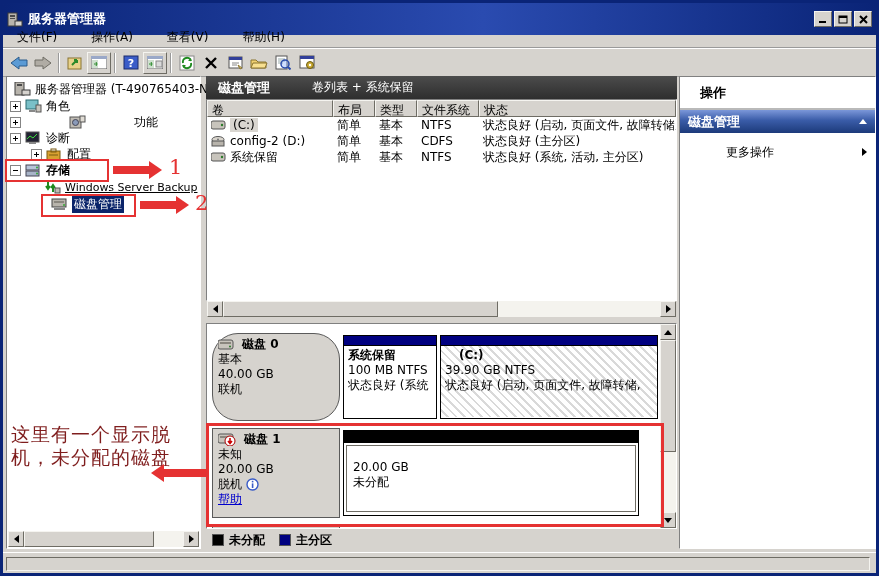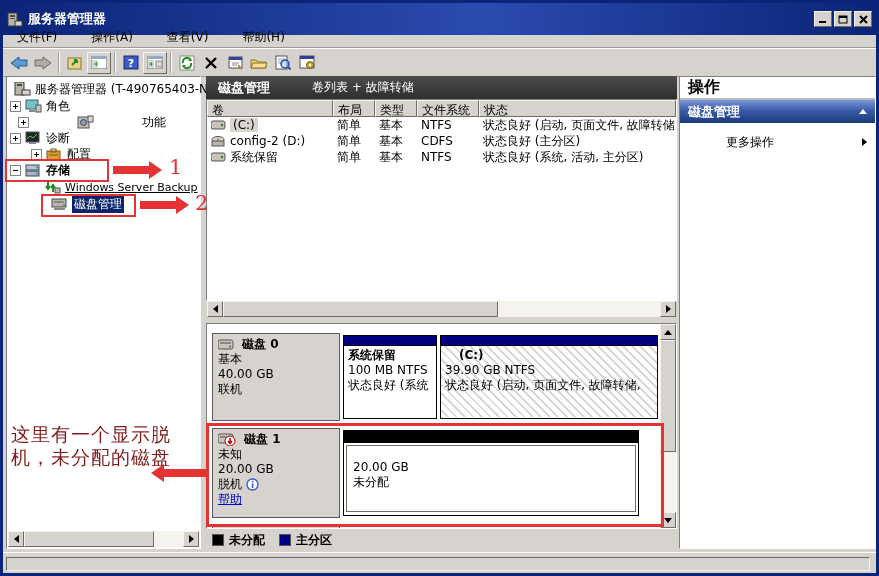--- a/index.html
+++ b/index.html
@@ -71,21 +71,21 @@
   .pbody.hatch { background:repeating-linear-gradient(45deg,#fff 0 4px,#d9d9d9 4px 6px); }
   .pname { font-weight:bold; white-space:nowrap; }
   .pline { white-space:nowrap; }
   .inner-box { border:1px solid #6e6c64; height:100%; padding:14px 6px 0 6px; background:#fff; }
   #legend { left:203px; top:526px; width:471px; height:22px; display:flex; align-items:center; gap:14px; padding-left:6px; font-weight:bold; }
   .lgitem { display:flex; align-items:center; gap:5px; }
   .lgsq { width:12px; height:12px; border:1px solid #555; }
 
   
   #actions { left:676px; top:73px; width:197px; bottom:24px; background:#fff; border:1px solid; border-color:#808080 #fff #fff #808080; }
-  #actions .ahead { height:23px; display:flex; align-items:center; padding-left:8px; font-weight:bold; font-size:16px; border-bottom:2px solid #b9b9b9; }
+  #actions .ahead { height:33px; display:flex; align-items:center; padding-left:20px; font-weight:bold; font-size:13px; border-bottom:2px solid #b9b9b9; }
   #actions .abar { height:23px; background:linear-gradient(#7b97d9,#3a5ca8 45%,#1c3a7a); color:#fff; font-weight:bold; font-size:13px; display:flex; align-items:center; padding:0 8px; }
   #actions .abar .tri.u { border-bottom-color:#fff; margin-left:auto; }
   #actions .aitem { height:22px; display:flex; align-items:center; padding:0 8px 0 46px; margin-top:8px; }
   #actions .aitem .tri.r { margin-left:auto; }
 
   
   #statusbar { left:0; right:0; bottom:0; height:21px; background:#d6d3ce; border-top:1px solid #fff; }
   #statusbar .field { position:absolute; left:3px; right:6px; top:4px; height:14px; border:1px solid; border-color:#6e6c64 #f5f4f0 #f5f4f0 #6e6c64; }
   .rbox { position:absolute; border:2px solid #e53232; z-index:50; pointer-events:none; }
   .rnum { position:absolute; z-index:51; color:#e53232; font-family:"DejaVu Serif",serif; font-size:21px; }
@@ -242,21 +242,21 @@
       <span class="expbox plus"></span>
       <span class="ticon">
           <svg width="17" height="14">
             <rect x="1" y="1" width="12" height="9" fill="#7ac0c8" stroke="#2a6a70"></rect>
             <rect x="4" y="11" width="6" height="2" fill="#888"></rect>
             <rect x="11" y="6" width="5" height="7" fill="#c8c4bc" stroke="#555"></rect>
           </svg>
         </span>
       <span class="tlabel">角色</span>
     </div>
-    <div class="trow" style="left:11px; top:37px;gap:44px;">
+    <div class="trow" style="left:3px; top:37px;gap:44px;">
       <span class="expbox plus"></span>
       <span class="ticon">
           <svg width="17" height="14">
             <rect x="1" y="2" width="11" height="11" fill="#c0bcb4" stroke="#555"></rect>
             <circle cx="6.5" cy="7.5" r="3" fill="#8a9ab8" stroke="#445"></circle>
             <rect x="11" y="1" width="5" height="6" fill="#e0dcd4" stroke="#555"></rect>
           </svg>
         </span>
       <span class="tlabel">功能</span>
     </div>
@@ -322,21 +322,21 @@
         </div>
       <div class="abs thumb" style="left:16px; top:0; width:130px; height:16px;"></div>
       <div class="abs sbtn" style="right:0; top:0; width:16px; height:16px;">
           <span class="tri r"></span>
         </div>
     </div>
   </div>
 
   <div id="midhead" class="abs">
     <span class="h1">磁盘管理</span>
-    <span class="h2">卷列表 + 故障转储</span>
+    <span class="h2">卷列表 + 系统保留</span>
   </div>
 
   <div id="vollist" class="abs">
     <div class="vhead">
       <span class="vh w-vol">卷</span>
       <span class="vh w-lay">布局</span>
       <span class="vh w-typ">类型</span>
       <span class="vh w-fs">文件系统</span>
       <span class="vh w-st">状态</span>
     </div>
@@ -393,21 +393,21 @@
         <span class="tri l"></span>
       </div>
     <div class="abs thumb" style="left:16px; top:0; width:275px; height:16px;"></div>
     <div class="abs sbtn" style="right:0; top:0; width:16px; height:16px;">
         <span class="tri r"></span>
       </div>
   </div>
 
   <div id="diskview" class="abs">
 
-    <div class="dinfo" style="top:9px; height:88px;">
+    <div class="dinfo" style="top:9px; height:88px;border-radius:26px;">
       <div class="dname">
           <span>
             <svg width="16" height="11">
               <rect x="0" y="1" width="15" height="9" rx="2" fill="#c8c4bc" stroke="#555"></rect>
               <rect x="2" y="3" width="11" height="2" fill="#8a867e"></rect>
               <circle cx="12" cy="7.5" r="1" fill="#2a7a2a"></circle>
             </svg>
           </span>
           <span>磁盘 0</span>
         </div>

